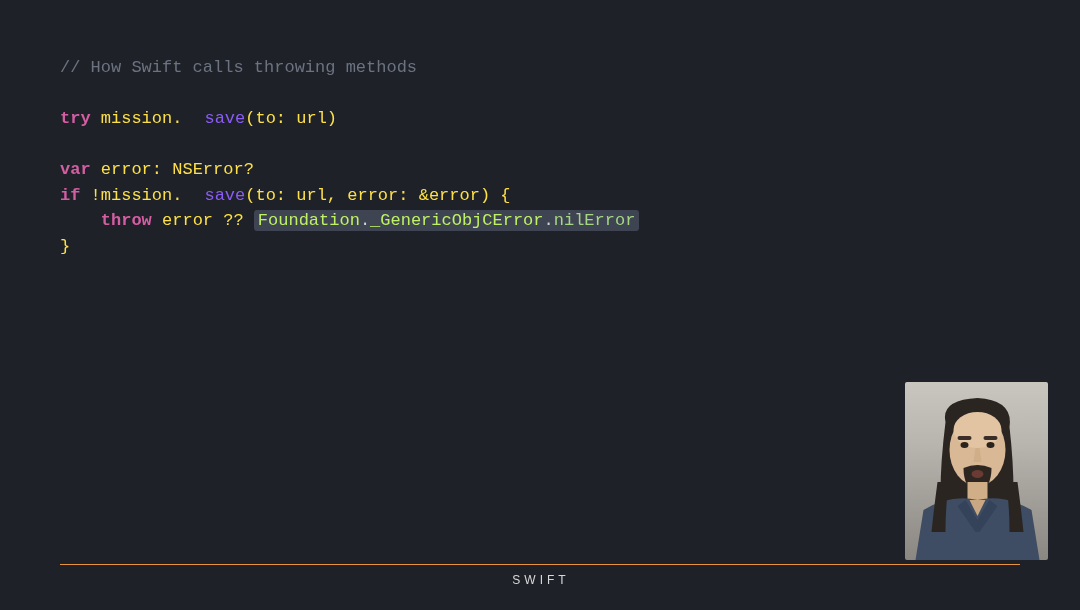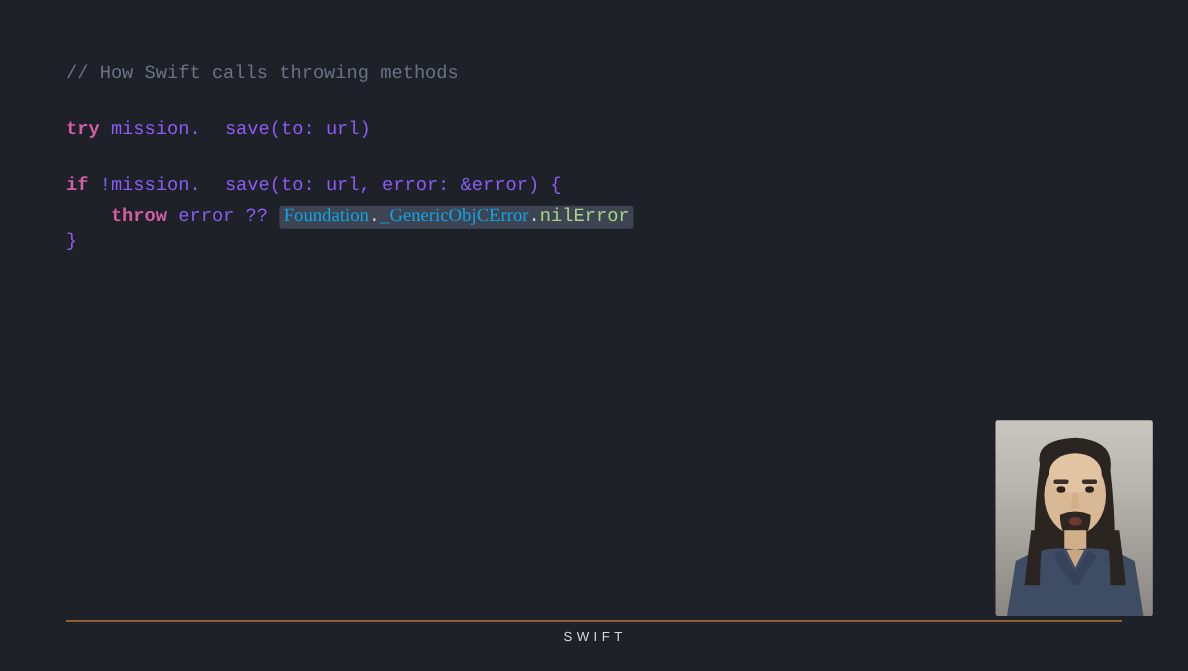--- a/index.html
+++ b/index.html
@@ -21,29 +21,29 @@
       padding: 55px 0 0 60px;
       color: #cdd3da;
     }
     .code-line {
       white-space: pre;
       height: 25.5px;
     }
     .comment { color: #6c7380; text-align: center; }
     .keyword { color: #d45ea3; font-weight: bold; }
     .method { color: #8b5cf6; margin-left: 22px; }
-    .plain { color: #8b5cf6; }
+    .plain { color: #fde047; }
     .highlight {
       background: #3e4451;
       border-radius: 3px;
       padding: 1px 4px;
     }
     .highlight .dot { color: #cdd3da; }
     .highlight .prop { color: #a4d684; }
-    .highlight .module { color: #0ea5e9; font-family: Liberation Serif, serif; }
+    .highlight .module { color: #bef264; }
     .footer {
       position: absolute;
       bottom: 18px;
       left: 1px;
       width: 100%;
       text-align: center;
     }
     .footer-label {
       color: #d8d8d8;
       font-family: -apple-system, 'Helvetica Neue', Arial, sans-serif;
@@ -77,20 +77,21 @@
     }
   </style>
 </head>
 <body>
 
 <div class="code-area">
   <div class="code-line"><span class="comment">// How Swift calls throwing methods</span></div>
   <div class="code-line"></div>
   <div class="code-line"><span class="keyword">try</span><span class="plain"> mission</span><span class="plain">.</span><span class="method">save</span><span class="plain">(to: url)</span></div>
   <div class="code-line"></div>
+  <div class="code-line"><span class="keyword">var</span><span class="plain"> error: NSError?</span></div>
   <div class="code-line"><span class="keyword">if</span><span class="plain"> !mission</span><span class="plain">.</span><span class="method">save</span><span class="plain">(to: url, error: &amp;error) {</span></div>
   <div class="code-line">    <span class="keyword">throw</span><span class="plain"> error ?? </span><span class="highlight"><span class="module">Foundation</span><span class="dot">.</span><span class="module">_GenericObjCError</span><span class="dot">.</span><span class="prop">nilError</span></span></div>
   <div class="code-line"><span class="plain">}</span></div>
 </div>
 
 <div class="footer-rule"></div>
 
 <div class="footer">
   <span class="footer-label">SWIFT</span>
 </div>

